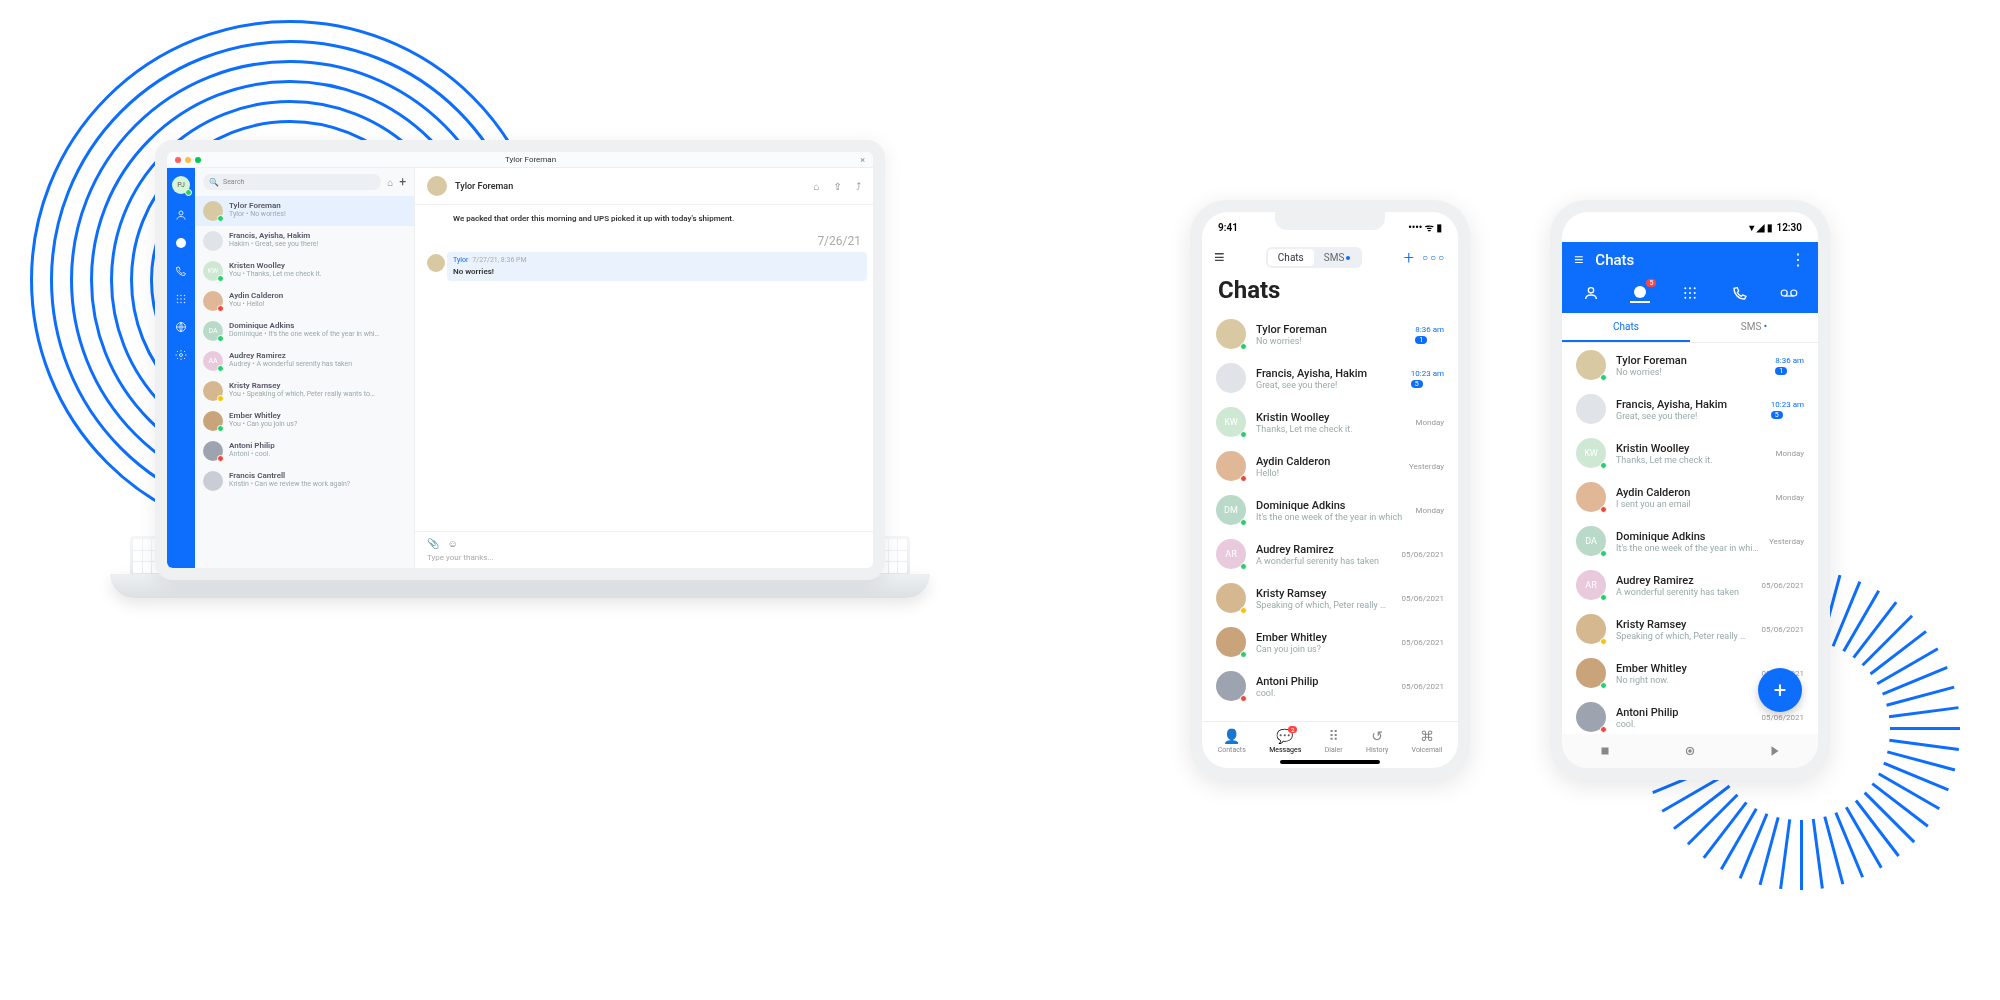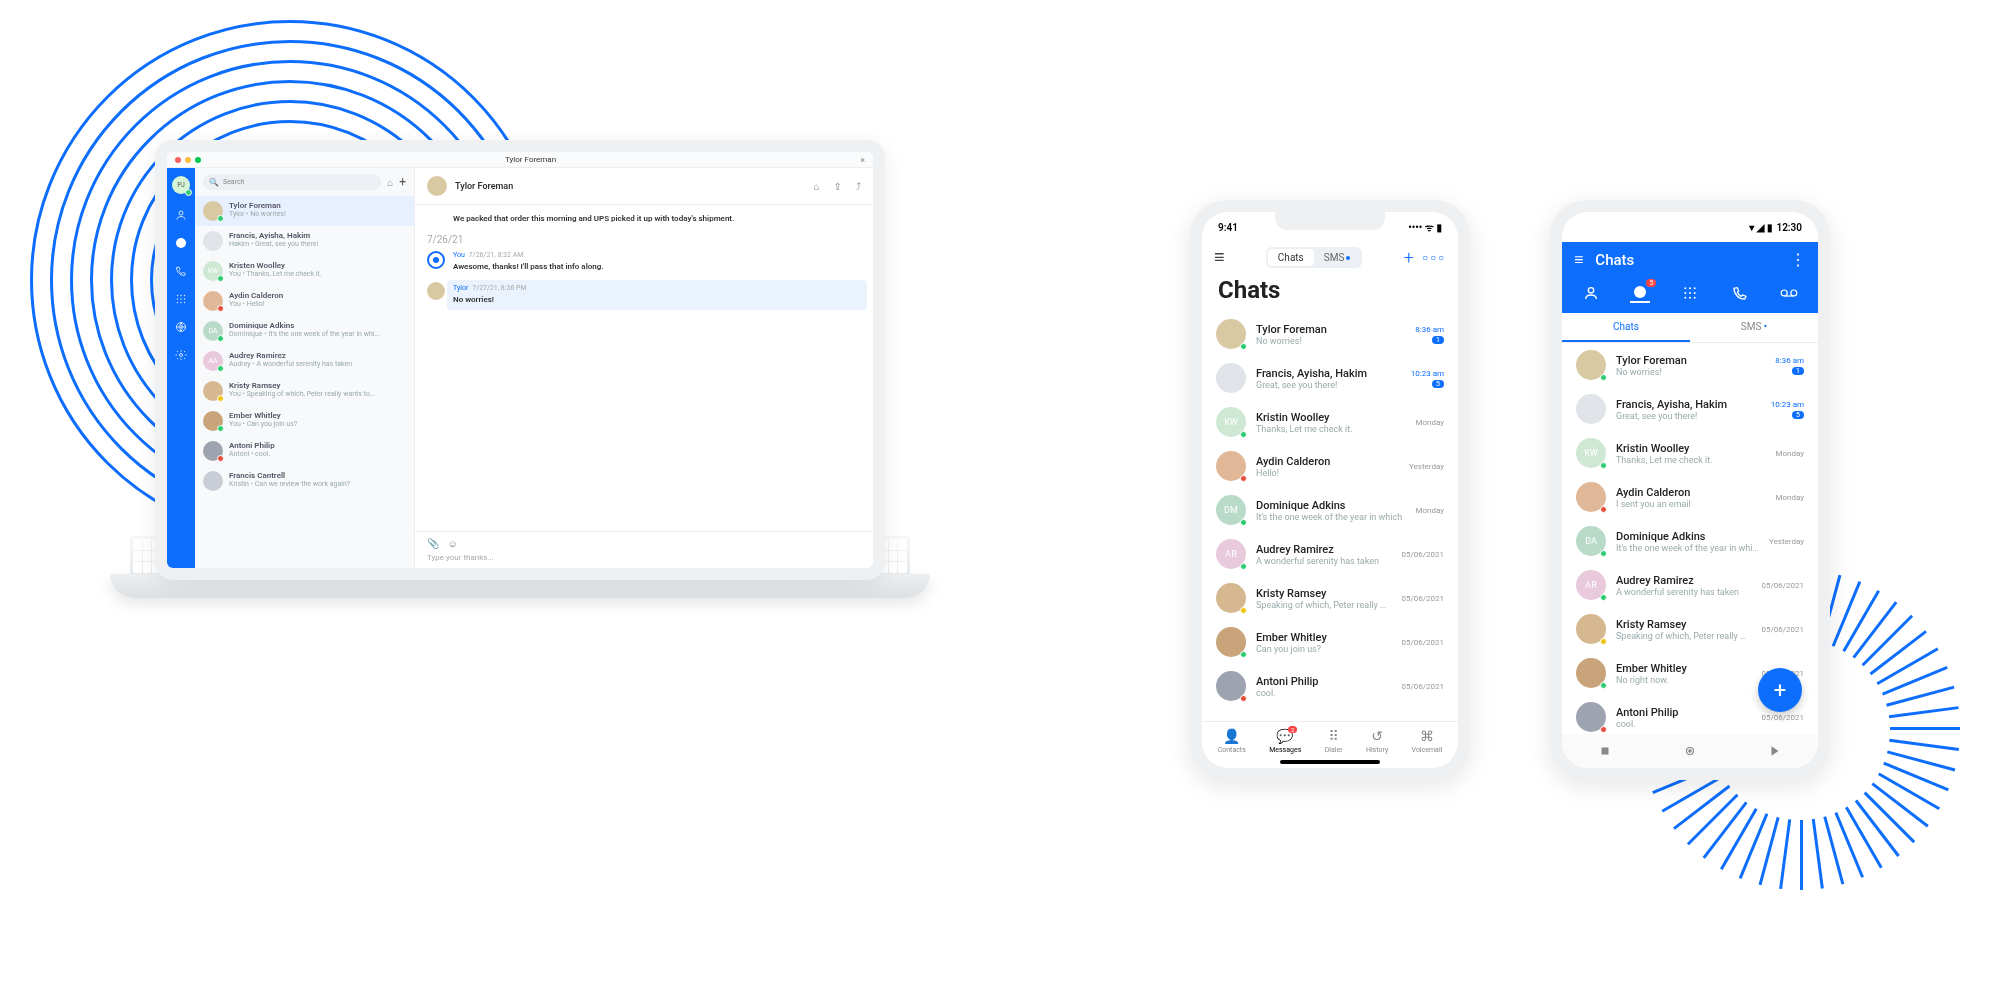--- a/index.html
+++ b/index.html
@@ -43,21 +43,21 @@
 .msgs{flex:1;padding:8px 12px;overflow-y:auto}
 .msg{display:flex;gap:8px;margin-bottom:10px}
 .mav{width:18px;height:18px;border-radius:50%;background:#ccc;flex-shrink:0;display:flex;align-items:center;justify-content:center}
 .mav.you{background:#fff;border:2px solid #0d6efd}
 .mav.you::after{content:"";width:6px;height:6px;border-radius:50%;background:#0d6efd}
 .mmeta{font-size:7px;color:#0d6efd;margin-bottom:2px}
 .mmeta .t{color:#aaa;margin-left:4px}
 .mbody{font-size:8px;color:#333;line-height:1.4}
 .mbody.b{font-weight:600}
 .mhl{background:#eaf2fd;border-radius:4px;padding:4px 6px;margin:-2px -6px}
-.datesep{text-align:left;font-size:10px;color:#aaa;margin:6px 0}
+.datesep{text-align:right;font-size:12px;color:#aaa;margin:6px 0}
 .compose{border-top:1px solid #eee;padding:6px 12px}
 .cicons{display:flex;gap:8px;font-size:10px;color:#888;margin-bottom:4px}
 .cinput{font-size:8px;color:#aaa}
 .lt-base{width:820px;height:24px;background:linear-gradient(#edf0f2,#dde0e3);border-radius:0 0 40px 40px;margin-top:-2px;box-shadow:0 6px 16px rgba(0,0,0,.1)}
 .lt-kbd{width:780px;height:40px;background:linear-gradient(#f4f6f8,#e8ebee);margin:-44px auto 0;border-radius:4px;display:grid;grid-template-columns:repeat(80,1fr);gap:1px;padding:3px}
 .key{background:#fff;border-radius:1px}
 
 .phone{position:absolute;width:280px;height:580px;border-radius:36px;background:#eef0f2;padding:12px;box-shadow:0 6px 24px rgba(0,0,0,.1);z-index:2}
 .p-screen{width:100%;height:100%;background:#fff;border-radius:26px;overflow:hidden;position:relative;display:flex;flex-direction:column}
 .p1{left:1190px;top:200px}
@@ -83,21 +83,21 @@
 .p2-badge{position:absolute;top:-4px;right:-6px;background:#ff4444;color:#fff;font-size:7px;border-radius:6px;padding:0 3px}
 .p2-tabs{display:flex;border-bottom:1px solid #eee}
 .p2-tab{flex:1;text-align:center;padding:8px 0;font-size:10px;color:#888}
 .p2-tab.act{color:#0d6efd;border-bottom:2px solid #0d6efd}
 .plist{flex:1;overflow-y:auto}
 .pitem{display:flex;gap:10px;padding:7px 14px;align-items:center}
 .pav{width:30px;height:30px;border-radius:50%;background:#ccc;position:relative;flex-shrink:0;font-size:9px;display:flex;align-items:center;justify-content:center;color:#fff}
 .ptxt{flex:1;overflow:hidden}
 .pname{font-size:11px;color:#222;font-weight:500}
 .psub{font-size:9px;color:#9aa;white-space:nowrap;overflow:hidden;text-overflow:ellipsis}
-.pmeta{text-align:right;font-size:8px;color:#999}
+.pmeta{font-size:8px;color:#999}
 .pmeta.bl{color:#0d6efd}
 .pbadge{display:inline-block;background:#0d6efd;color:#fff;font-size:7px;border-radius:6px;padding:0 4px;margin-top:2px}
 .p-tabbar{display:flex;justify-content:space-around;padding:6px 4px 14px;border-top:1px solid #eee}
 .tb{display:flex;flex-direction:column;align-items:center;font-size:7px;color:#888;gap:2px;position:relative}
 .tb.act{color:#000}
 .tb-ic{font-size:14px}
 .tb-badge{position:absolute;top:-2px;right:4px;background:#ff4444;color:#fff;font-size:6px;border-radius:6px;padding:0 3px}
 .homebar{position:absolute;bottom:4px;left:50%;transform:translateX(-50%);width:100px;height:4px;background:#000;border-radius:2px}
 .fab{position:absolute;right:16px;bottom:56px;width:44px;height:44px;background:#0d6efd;border-radius:50%;display:flex;align-items:center;justify-content:center;color:#fff;font-size:22px;box-shadow:0 4px 8px rgba(0,0,0,.2)}
 .navbar{display:flex;justify-content:space-around;padding:10px 0;background:#fafafa}
@@ -327,27 +327,20 @@
       </div>
       <div class="msgs" id="lt-msgs">
             <div class="msg">
               <div style="width:18px"></div>
               <div class="" style="flex:1">
                 <div class="mbody b">We packed that order this morning and UPS picked it up with today's shipment.</div>
               </div>
             </div>
             <div class="datesep">7/26/21</div>
             <div class="msg">
-              <div class="mav you" style=""></div>
-              <div class="" style="flex:1">
-                <div class="mmeta">You<span class="t">7/26/21, 8:32 AM</span></div>
-                <div class="mbody b">Awesome, thanks! I'll pass that info along.</div>
-              </div>
-            </div>
-            <div class="msg">
               <div class="mav " style="background:#d8c9a3"></div>
               <div class="mhl" style="flex:1">
                 <div class="mmeta">Tylor<span class="t">7/27/21, 8:36 PM</span></div>
                 <div class="mbody b">No worries!</div>
               </div>
             </div>
           </div>
       <div class="compose">
         <div class="cicons">
               <span>📎</span>

